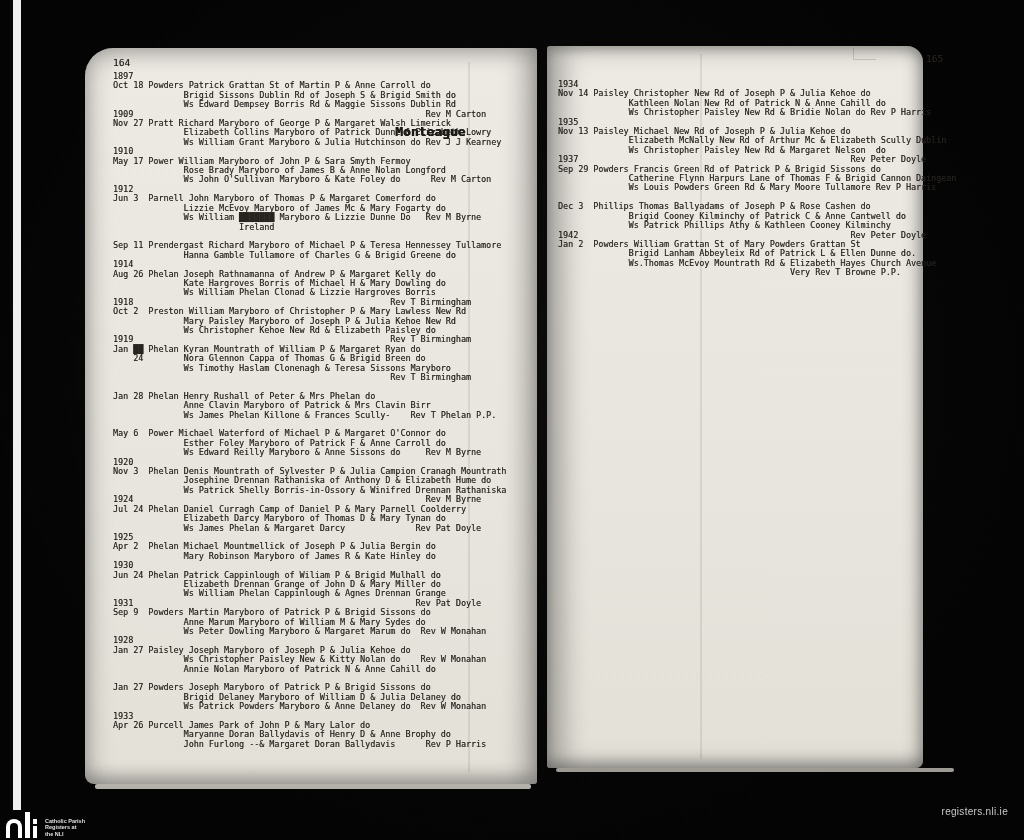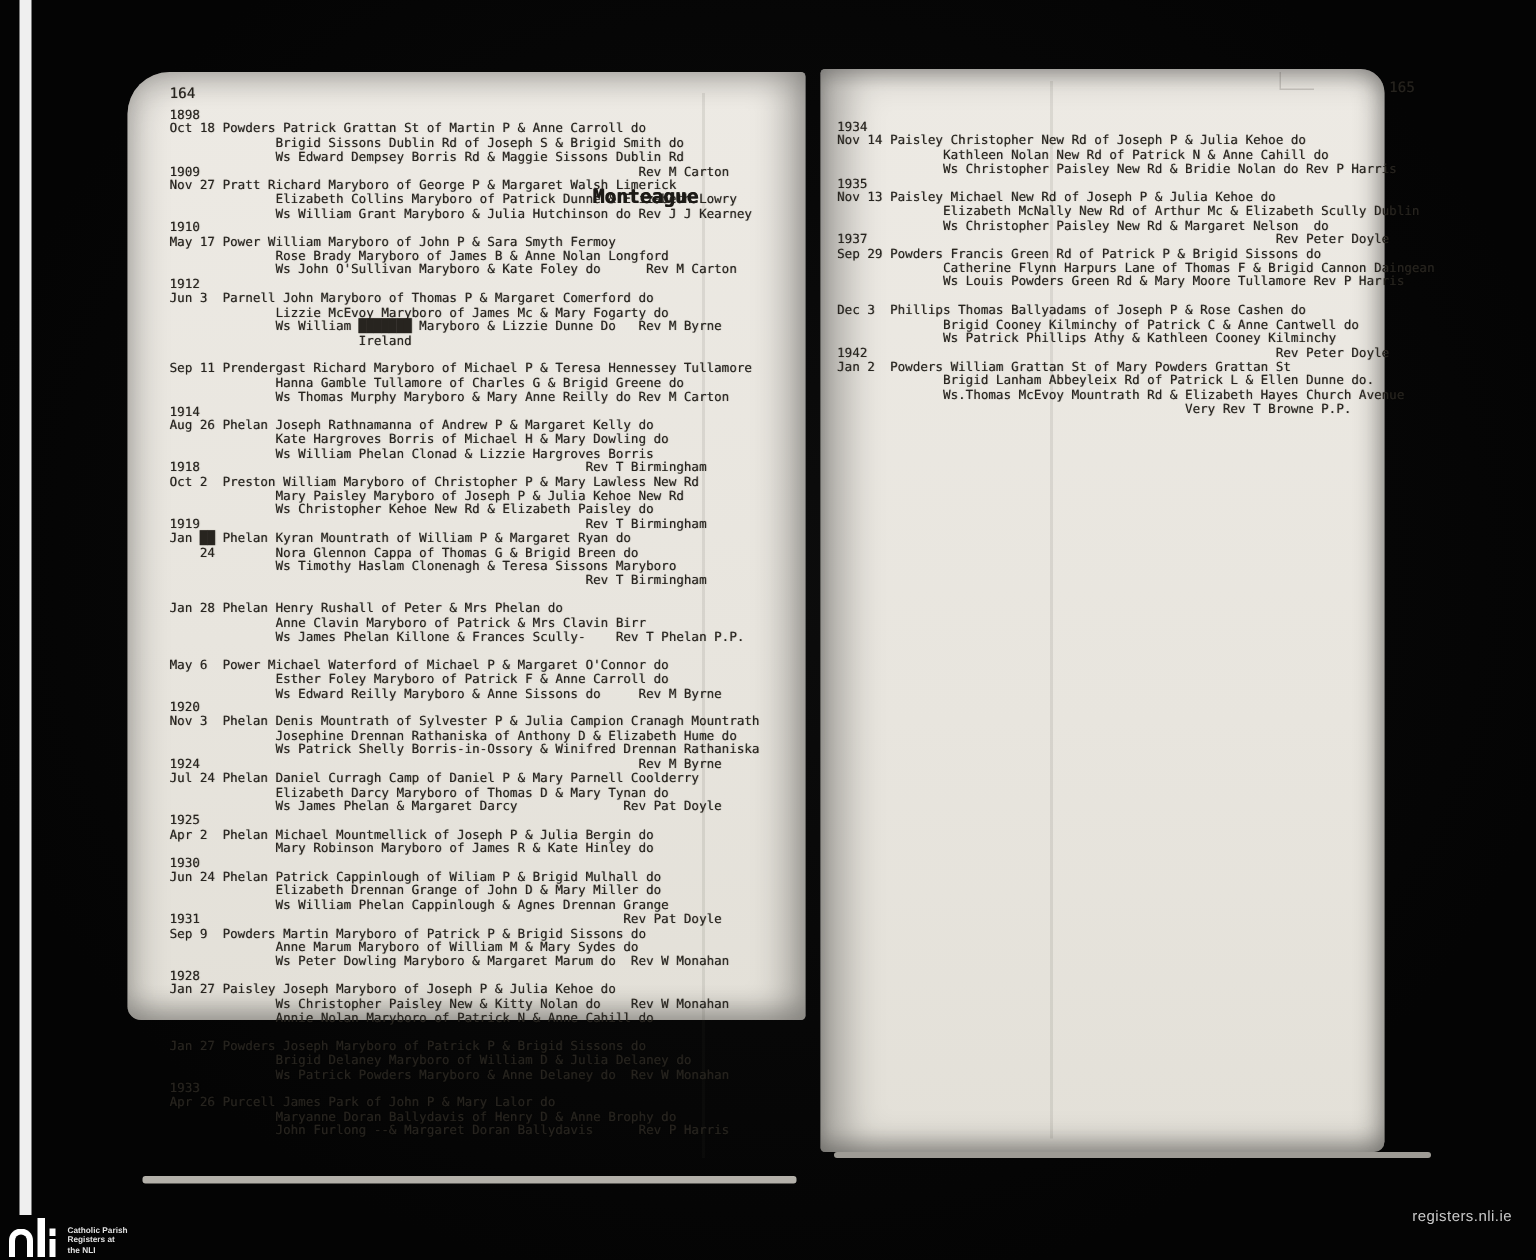--- a/index.html
+++ b/index.html
@@ -10,21 +10,21 @@
     font-family:"DejaVu Sans Mono",monospace;
   }
   .stage{position:absolute;inset:0;background:radial-gradient(ellipse at 50% 45%, #0c0c0c 0%, #040404 75%);}
   .film-strip{position:absolute;left:13px;top:0;width:8px;height:810px;background:#efefef;}
 
   .page{
     position:absolute;
     background:linear-gradient(180deg,#edeae4 0%,#e8e5de 60%,#e3e0d8 100%);
   }
   .page-left{
-    left:85px;top:48px;width:452px;height:632px;
+    left:85px;top:48px;width:452px;height:736px;
     border-radius:28px 3px 3px 9px;
     box-shadow:
       inset -14px 0 22px rgba(0,0,0,0.26),
       inset 10px 6px 20px rgba(0,0,0,0.16),
       inset 0 -10px 14px rgba(0,0,0,0.16);
   }
   .page-right{
     left:547px;top:46px;width:376px;height:722px;
     border-radius:3px 16px 7px 3px;
     box-shadow:
@@ -99,41 +99,40 @@
 
   <div class="film-strip"></div>
 
   <div class="page-edge edge-left"></div>
   <div class="page-edge edge-right"></div>
 
   <div class="page page-left">
     <div class="crease crease-l"></div>
     <div class="page-number">164</div>
     <div class="lines">
-        <div class="line">1898</div>
+        <div class="line">1897</div>
         <div class="line">Oct 18 Powders Patrick Grattan St of Martin P &amp; Anne Carroll do</div>
         <div class="line">              Brigid Sissons Dublin Rd of Joseph S &amp; Brigid Smith do</div>
         <div class="line">              Ws Edward Dempsey Borris Rd &amp; Maggie Sissons Dublin Rd</div>
         <div class="line">1909                                                          Rev M Carton</div>
         <div class="line">Nov 27 Pratt Richard Maryboro of George P &amp; Margaret Walsh Limerick</div>
         <div class="line">              Elizabeth Collins Maryboro of Patrick Dunne &amp; Elizabeth Lowry</div>
         <div class="line">              Ws William Grant Maryboro &amp; Julia Hutchinson do Rev J J Kearney</div>
         <div class="line">1910</div>
         <div class="line">May 17 Power William Maryboro of John P &amp; Sara Smyth Fermoy</div>
         <div class="line">              Rose Brady Maryboro of James B &amp; Anne Nolan Longford</div>
         <div class="line">              Ws John O'Sullivan Maryboro &amp; Kate Foley do      Rev M Carton</div>
         <div class="line">1912</div>
         <div class="line">Jun 3  Parnell John Maryboro of Thomas P &amp; Margaret Comerford do</div>
         <div class="line">              Lizzie McEvoy Maryboro of James Mc &amp; Mary Fogarty do</div>
         <div class="line">              Ws William ███████ Maryboro &amp; Lizzie Dunne Do   Rev M Byrne</div>
         <div class="line">                         Ireland</div>
         <div class="line">&nbsp;</div>
         <div class="line">Sep 11 Prendergast Richard Maryboro of Michael P &amp; Teresa Hennessey Tullamore</div>
         <div class="line">              Hanna Gamble Tullamore of Charles G &amp; Brigid Greene do</div>
-        <div class="line">              Ws Thomas Murphy Maryboro &amp; Mary Anne Reilly do Rev M Carton</div>
         <div class="line">1914</div>
         <div class="line">Aug 26 Phelan Joseph Rathnamanna of Andrew P &amp; Margaret Kelly do</div>
         <div class="line">              Kate Hargroves Borris of Michael H &amp; Mary Dowling do</div>
         <div class="line">              Ws William Phelan Clonad &amp; Lizzie Hargroves Borris</div>
         <div class="line">1918                                                   Rev T Birmingham</div>
         <div class="line">Oct 2  Preston William Maryboro of Christopher P &amp; Mary Lawless New Rd</div>
         <div class="line">              Mary Paisley Maryboro of Joseph P &amp; Julia Kehoe New Rd</div>
         <div class="line">              Ws Christopher Kehoe New Rd &amp; Elizabeth Paisley do</div>
         <div class="line">1919                                                   Rev T Birmingham</div>
         <div class="line">Jan ██ Phelan Kyran Mountrath of William P &amp; Margaret Ryan do</div>

